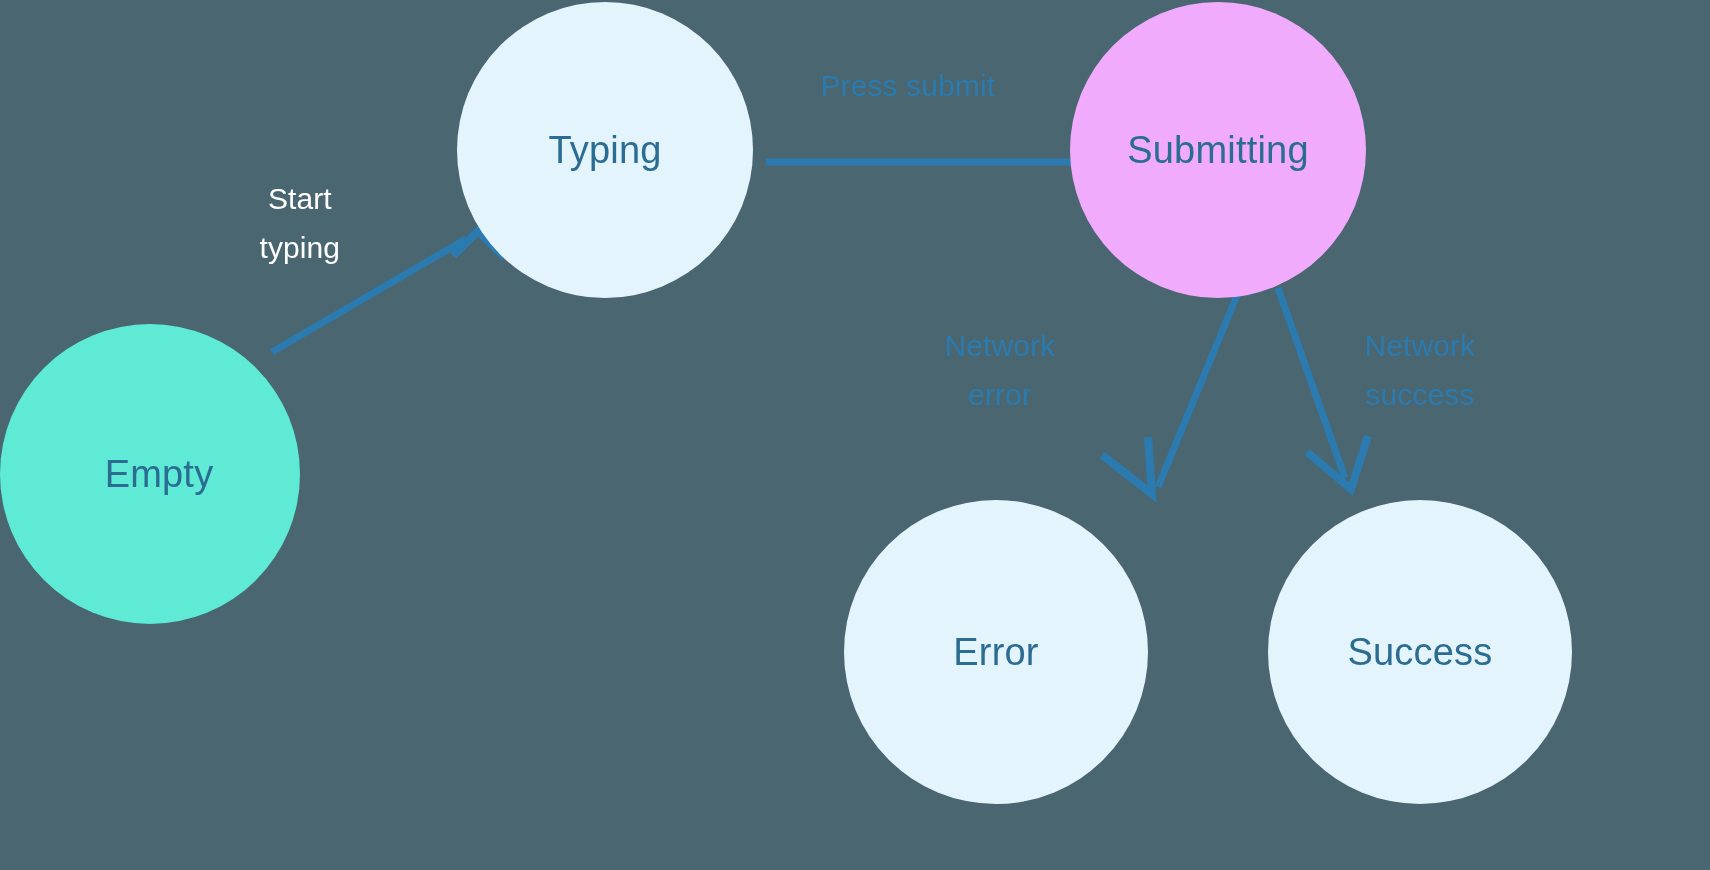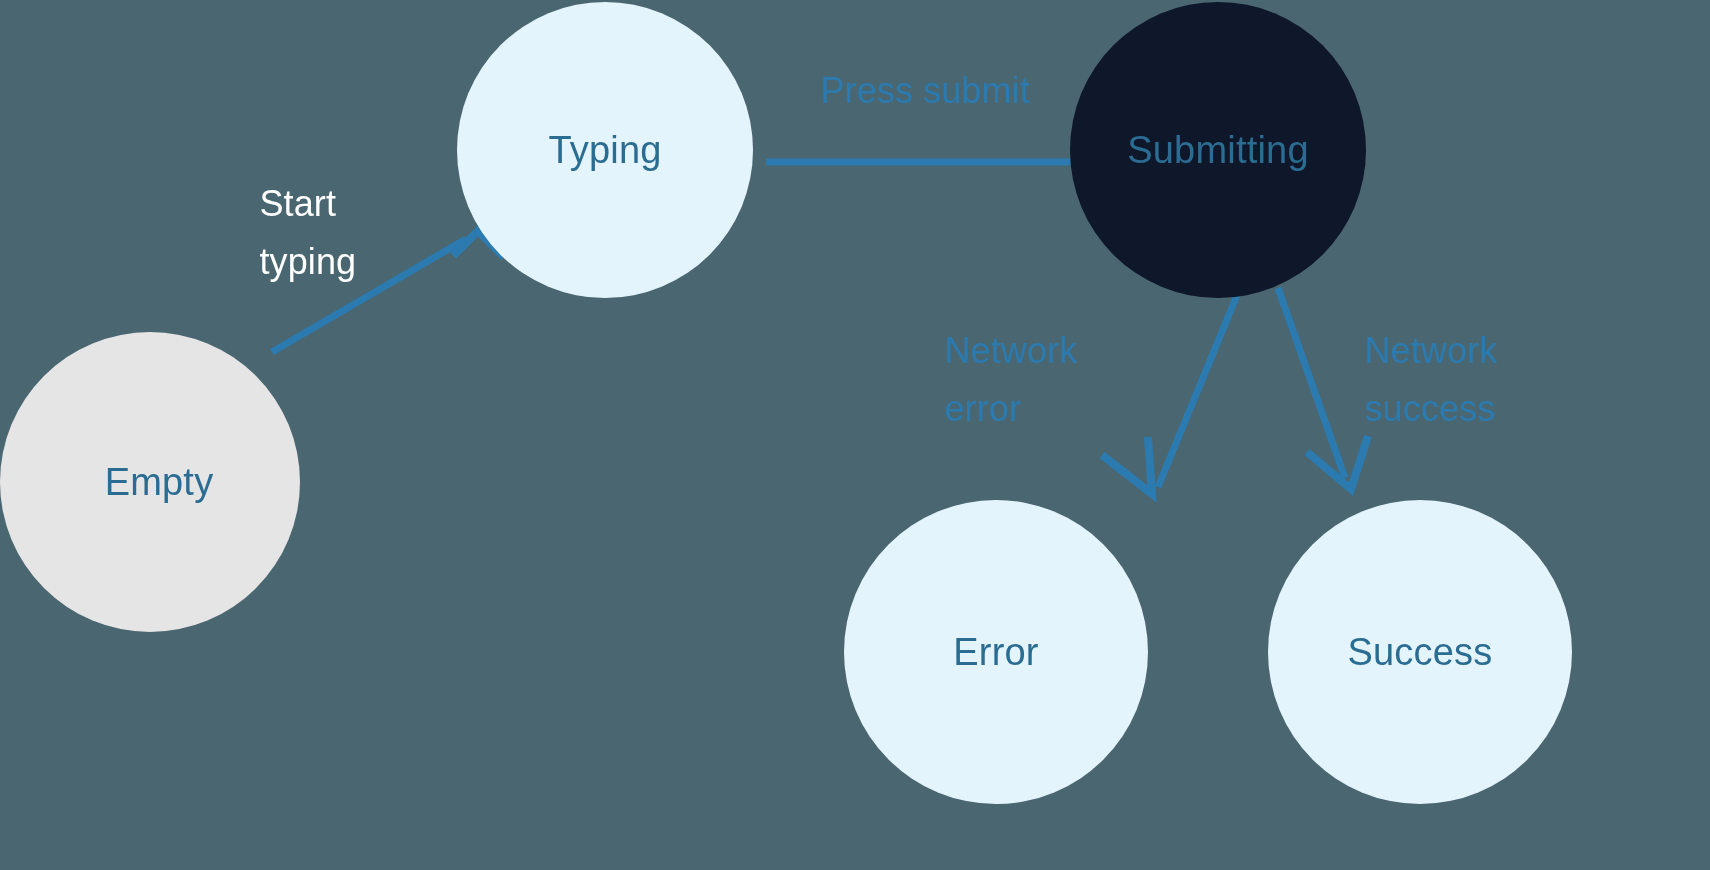--- a/index.html
+++ b/index.html
@@ -36,23 +36,24 @@
     font-size: 38px;
     font-weight: 400;
     letter-spacing: 0.2px;
     white-space: nowrap;
     text-align: center;
     line-height: 1;
   }
   .edge-label {
     position: absolute;
     color: #2b7bb0;
-    font-size: 36px;
+    font-size: 30px;
     font-weight: 400;
     line-height: 1.62;
+    text-align: center;
     white-space: pre;
     letter-spacing: 0.1px;
   }
 </style>
 </head>
 <body>
 
 <div id="stage">
 
   <svg id="edge-layer" viewBox="0 0 1710 870" xmlns="http://www.w3.org/2000/svg">
@@ -70,27 +71,27 @@
       <line x1="1240" y1="288" x2="1158" y2="487" stroke="#2b7bb0" stroke-width="7" stroke-linecap="butt"></line>
       <polyline points="1102,455 1152,494 1148,437" fill="none" stroke="#2b7bb0" stroke-width="8" fill-rule="nonzero" stroke-linecap="butt" stroke-linejoin="miter"></polyline>
     </g>
 
     <g>
       <line x1="1278" y1="288" x2="1345" y2="478" stroke="#2b7bb0" stroke-width="7" stroke-linecap="butt"></line>
       <polyline points="1307,452 1351,489 1368,436" fill="none" stroke="#2b7bb0" stroke-width="8" stroke-linecap="butt" stroke-linejoin="miter"></polyline>
     </g>
   </svg>
 
-  <div class="node" style="left: 0px; top: 332px; width: 300px; height: 300px; background: #e5e5e5; padding-left: 18px;">
+  <div class="node" style="left: 0px; top: 324px; width: 300px; height: 300px; background: #5eead4; padding-left: 18px;">
     <span class="node-label" style="color: rgb(43, 108, 146);">Empty</span>
   </div>
   <div class="node" style="left: 457px; top: 2px; width: 296px; height: 296px; background: rgb(228, 244, 252);">
     <span class="node-label" style="color: rgb(43, 108, 146);">Typing</span>
   </div>
-  <div class="node" style="left: 1070px; top: 2px; width: 296px; height: 296px; background: #0f172a;">
+  <div class="node" style="left: 1070px; top: 2px; width: 296px; height: 296px; background: #f0abfc;">
     <span class="node-label" style="color: rgb(43, 108, 146);">Submitting</span>
   </div>
   <div class="node" style="left: 844px; top: 500px; width: 304px; height: 304px; background: rgb(228, 244, 252);">
     <span class="node-label" style="color: rgb(43, 108, 146);">Error</span>
   </div>
   <div class="node" style="left: 1268px; top: 500px; width: 304px; height: 304px; background: rgb(228, 244, 252);">
     <span class="node-label" style="color: rgb(43, 108, 146);">Success</span>
   </div>
 
   <div class="edge-label" style="color: #ffffff; left: 259.5px; top: 175px;">Start

